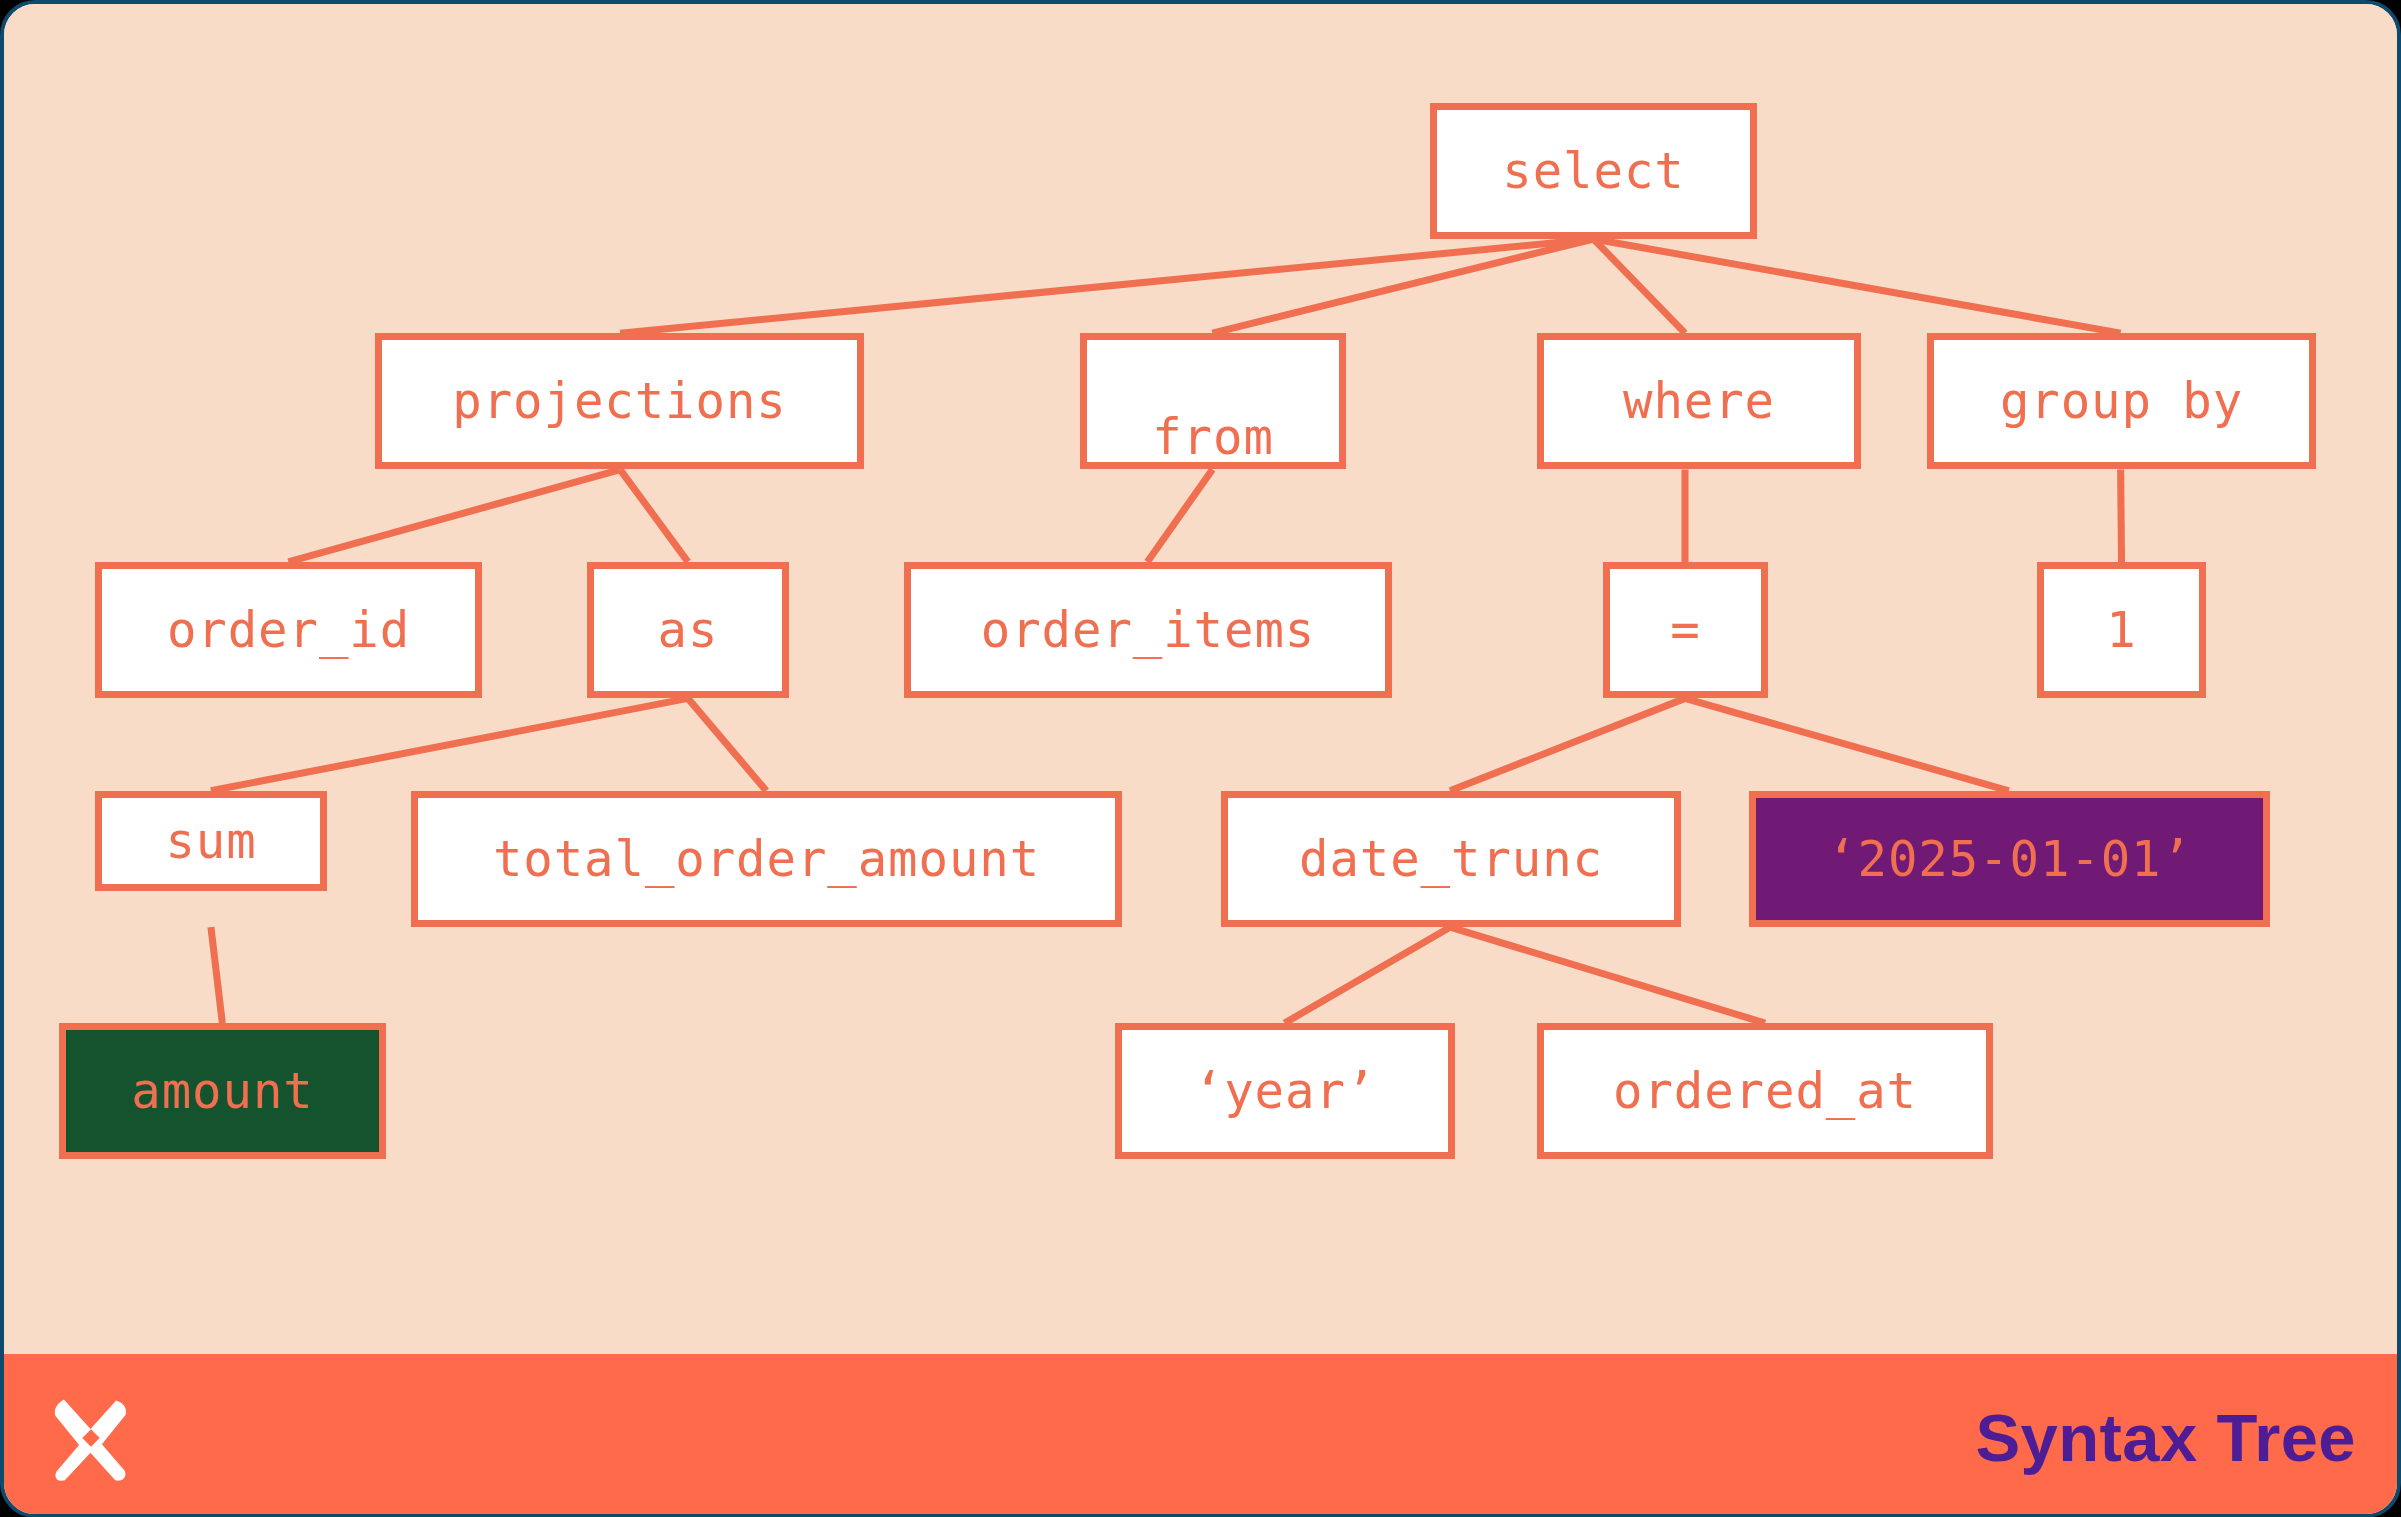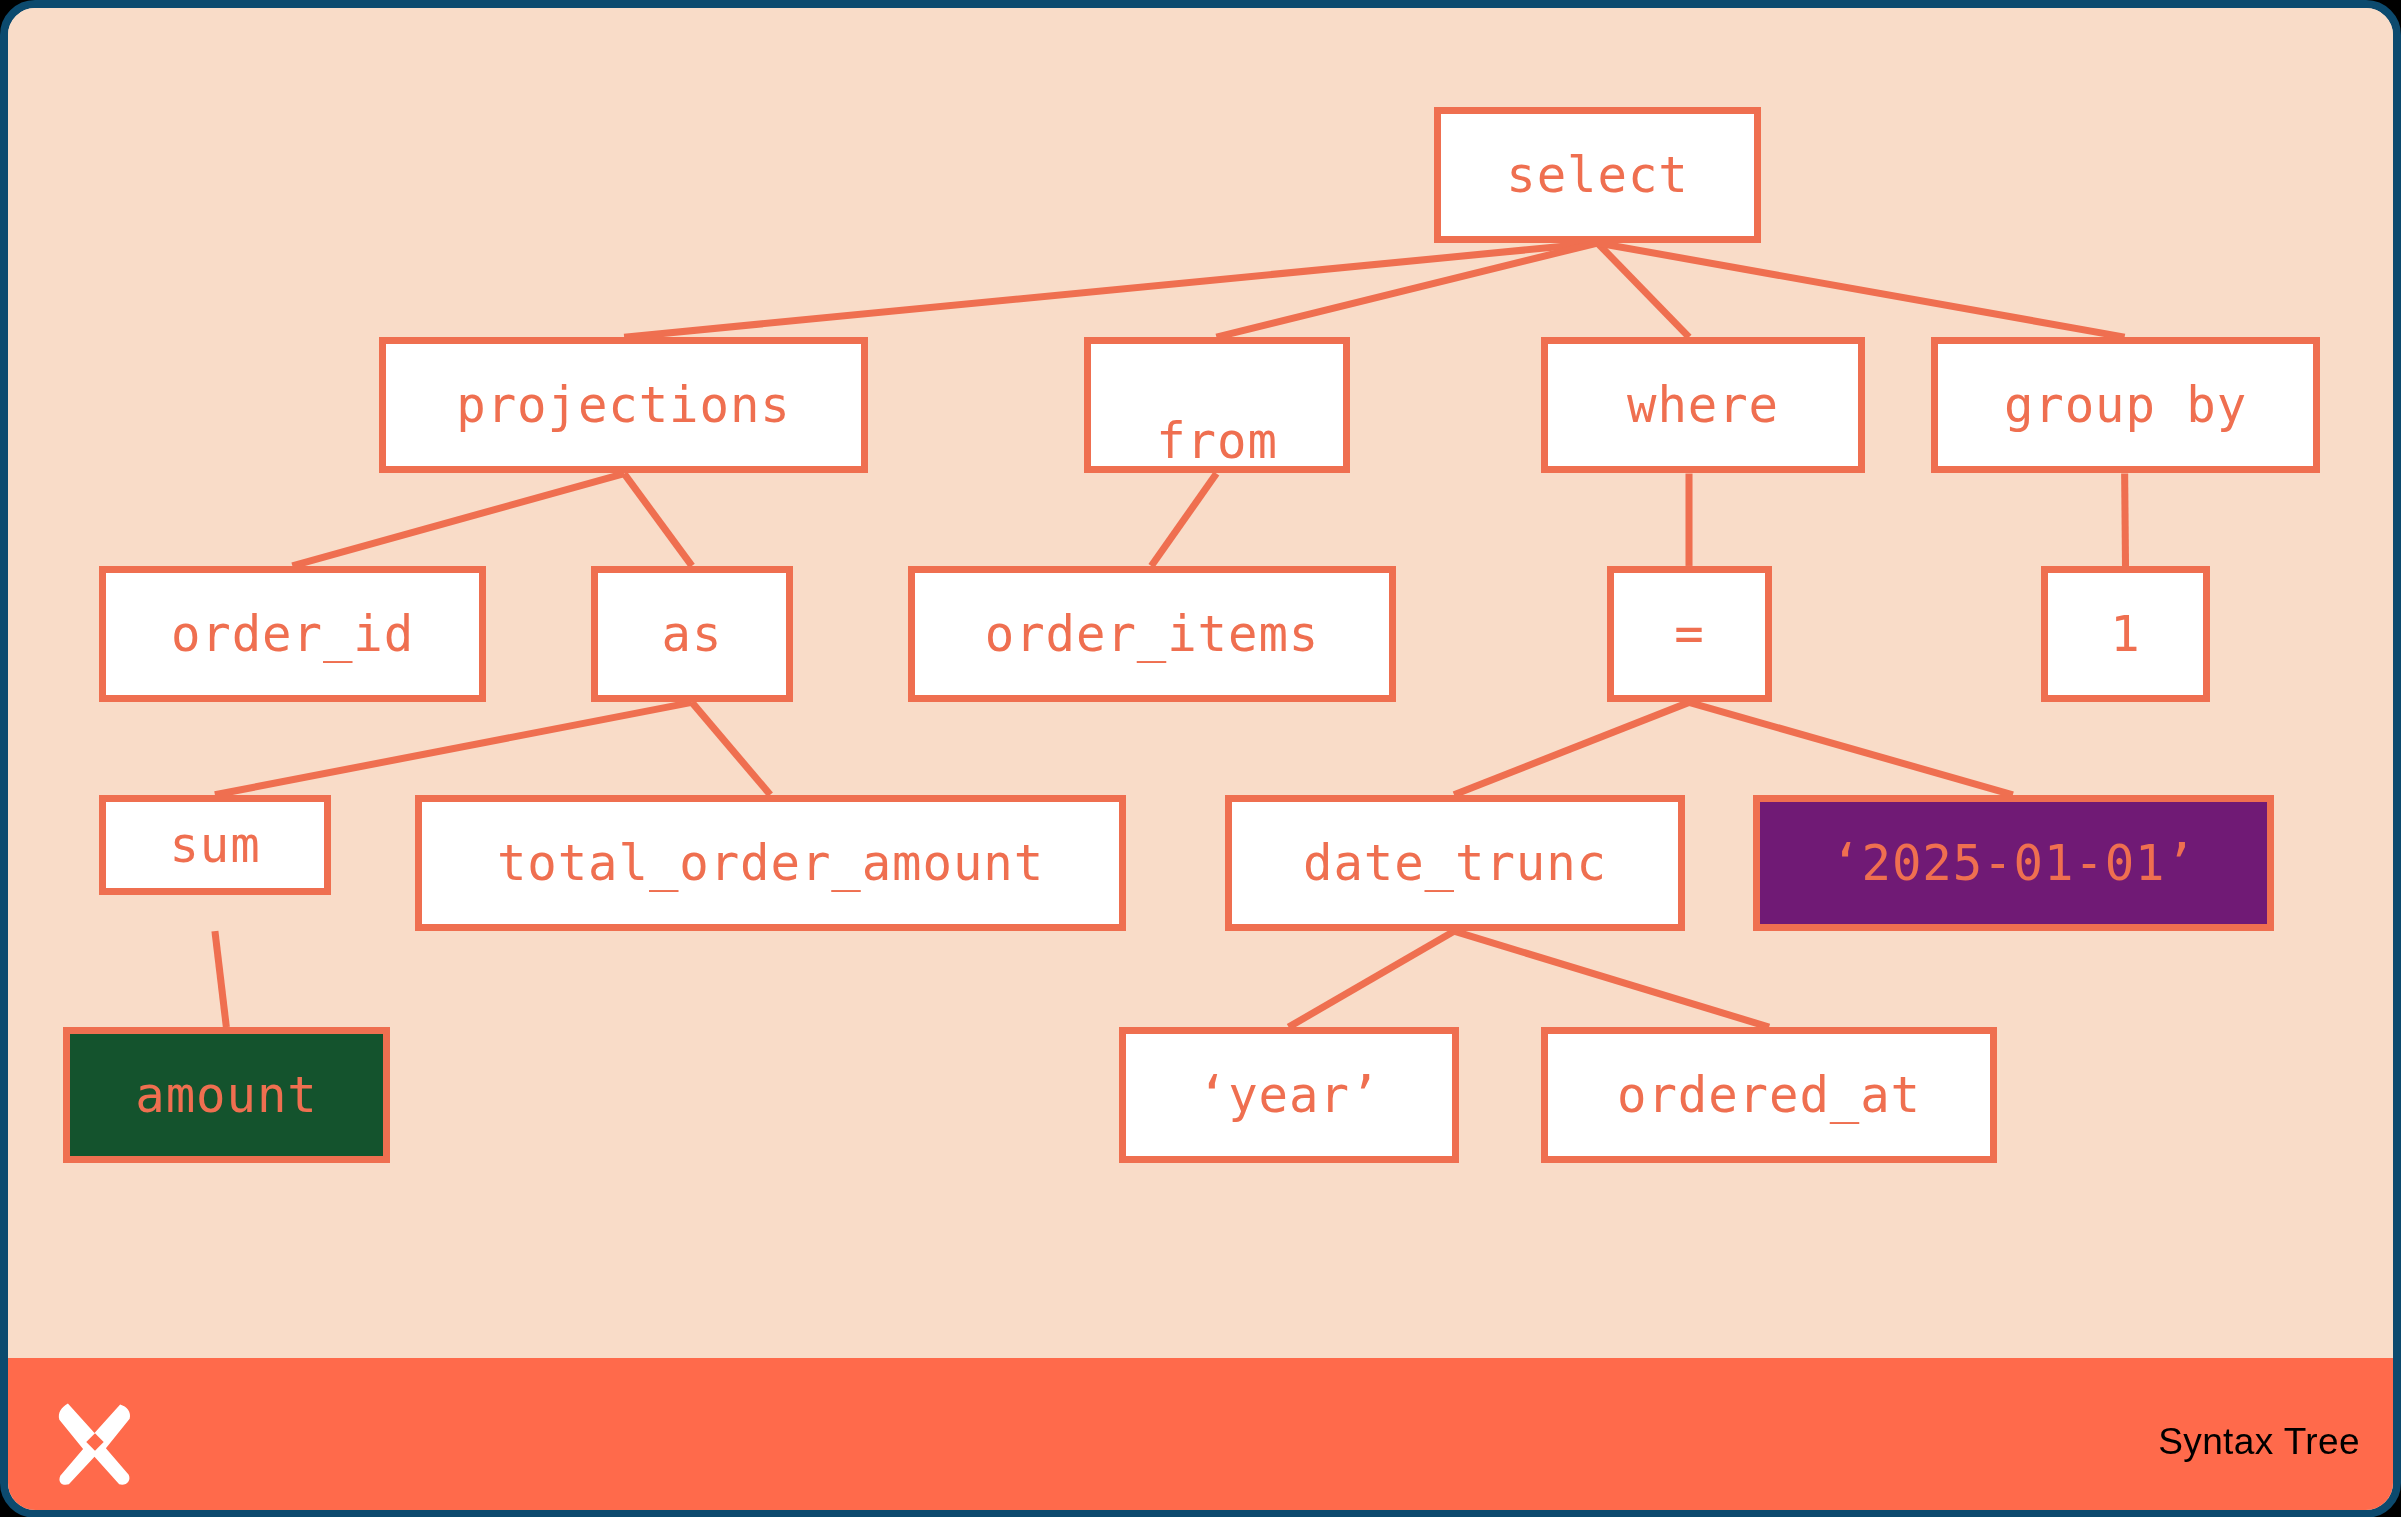--- a/index.html
+++ b/index.html
@@ -13,21 +13,21 @@
     overflow: hidden;
     font-family: "Liberation Sans", sans-serif;
   }
 
   #app-frame {
     position: relative;
     width: 2401px;
     height: 1518px;
     box-sizing: border-box;
     background: #F9DCC8;
-    border: 8px solid #0c4a6e;
+    border: 4px solid #0c4a6e;
     border-radius: 35px;
     overflow: hidden;
   }
 
   #canvas {
     position: absolute;
     left: 0;
     top: 0;
     width: 2401px;
     height: 1350px;
@@ -78,23 +78,23 @@
   }
 
   #brand-logo {
     width: 95px;
     height: 95px;
     display: block;
   }
 
   #footer-title {
     font-family: "Liberation Sans", sans-serif;
-    font-size: 37px;
-    font-weight: normal;
-    color: #000000;
+    font-size: 67px;
+    font-weight: bold;
+    color: #4c1d95;
     letter-spacing: 0.4px;
     white-space: nowrap;
   }
 </style>
 </head>
 <body>
 
 <div id="app-frame">
 
   <div id="canvas">

